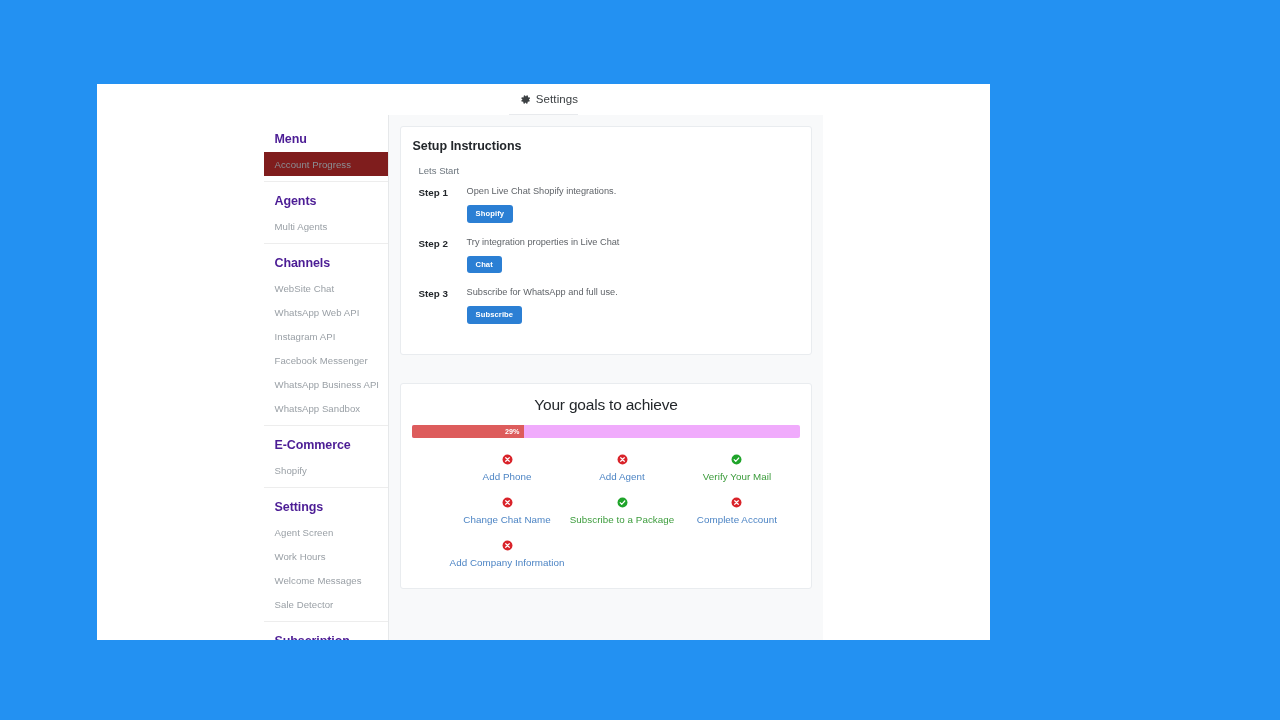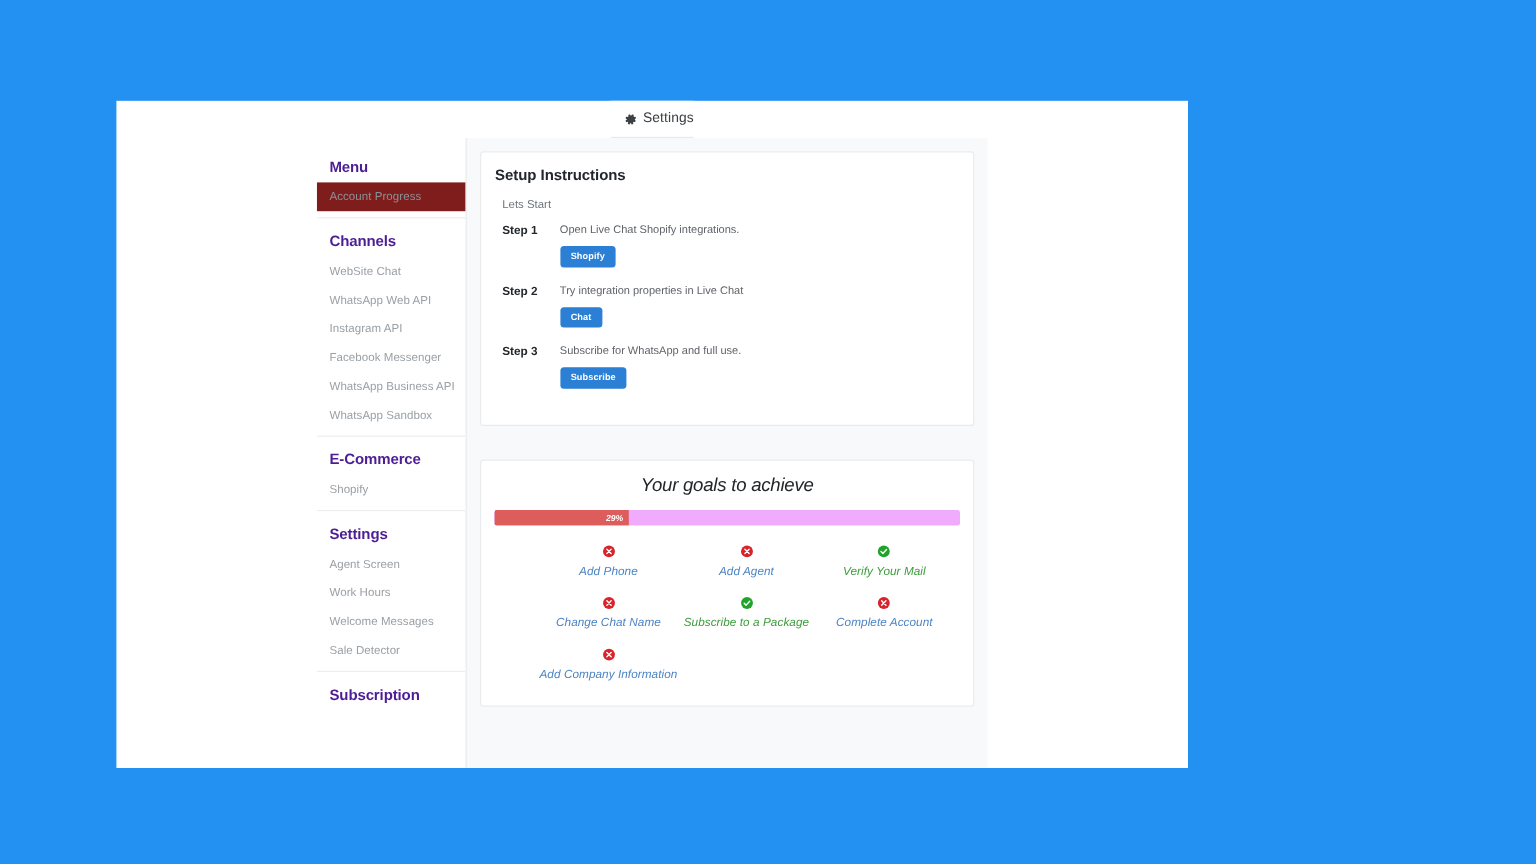--- a/index.html
+++ b/index.html
@@ -167,21 +167,20 @@
     font-family: "Liberation Sans", sans-serif;
     padding: 5px 9px;
     cursor: pointer;
     letter-spacing: 0.1px;
     line-height: 1;
   }
 
   
   .panel-goals {
     padding: 12px 11px 20px 11px;
-    font-style: italic;
   }
   .goals-title {
     font-size: 15.5px;
     color: #23272b;
     text-align: center;
     margin-bottom: 11px;
     letter-spacing: -0.2px;
   }
 
   .progress-track {
@@ -249,20 +248,24 @@
   </div>
 
   <div class="app-body">
 
     <nav class="sidebar" id="sidebar">
         <div class="nav-group">
           <div class="nav-heading">Menu</div>
           <div class="nav-item active">Account Progress</div>
         </div>
         <div class="nav-group divided">
+          <div class="nav-heading">Agents</div>
+          <div class="nav-item">Multi Agents</div>
+        </div>
+        <div class="nav-group divided">
           <div class="nav-heading">Channels</div>
           <div class="nav-item">WebSite Chat</div>
           <div class="nav-item">WhatsApp Web API</div>
           <div class="nav-item">Instagram API</div>
           <div class="nav-item">Facebook Messenger</div>
           <div class="nav-item">WhatsApp Business API</div>
           <div class="nav-item">WhatsApp Sandbox</div>
         </div>
         <div class="nav-group divided">
           <div class="nav-heading">E-Commerce</div>

